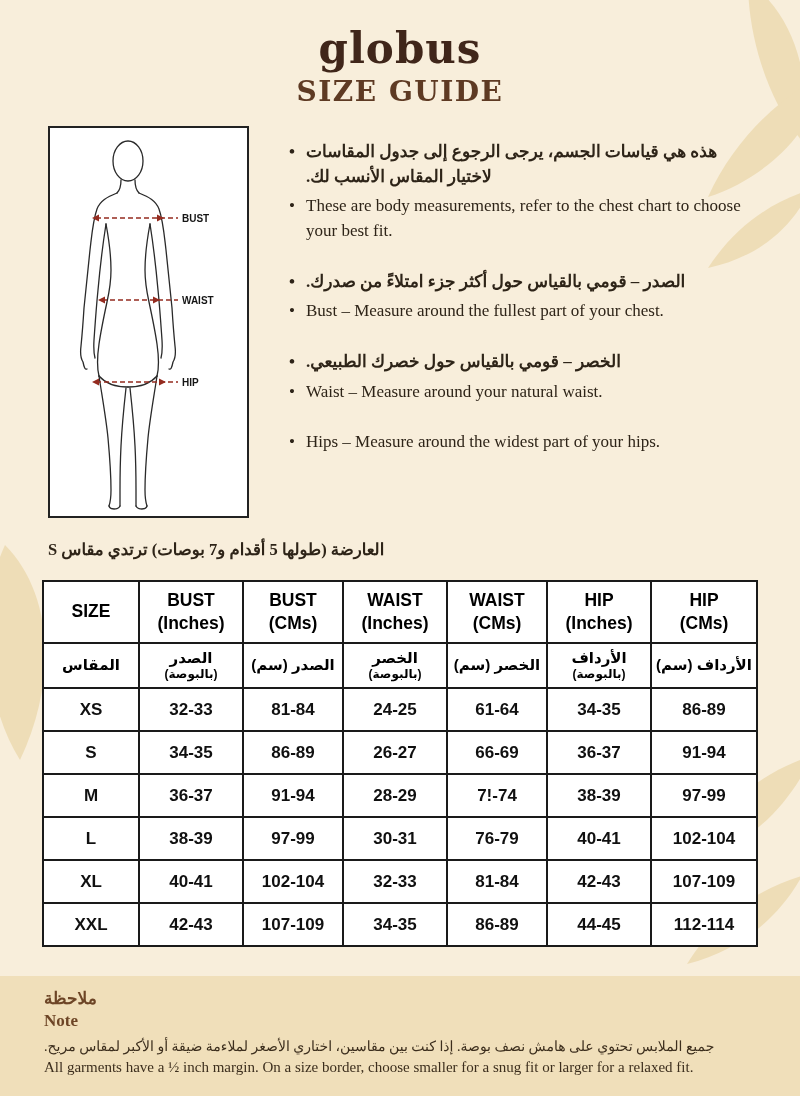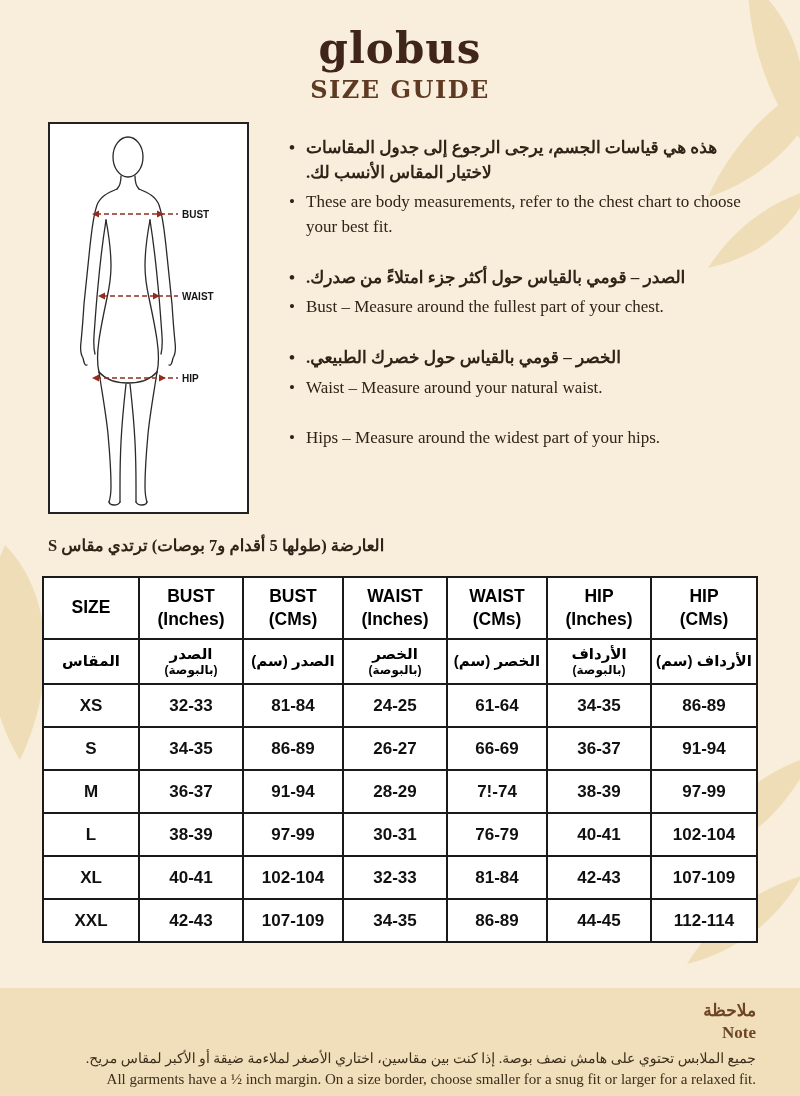--- a/index.html
+++ b/index.html
@@ -8,21 +8,21 @@
         font-family:"Liberation Serif","DejaVu Serif",serif;color:#2e2418;}
   .deco{position:absolute;z-index:0;}
   .deco-tr{top:-18px;right:-28px;}
   .deco-l{top:545px;left:-20px;}
   .deco-br{bottom:120px;right:-12px;}
   .content{position:relative;z-index:1;}
 
   header{text-align:center;padding-top:14px;}
   .logo{font-family:"DejaVu Serif",serif;font-weight:bold;font-size:42px;line-height:1.1;
         color:#40261a;letter-spacing:1px;margin-top:12px;}
-  .title{margin:3px 0 0;font-family:"DejaVu Serif",serif;font-size:24px;font-weight:bold;
+  .title{margin:3px 0 0;font-family:"DejaVu Serif",serif;font-size:28px;font-weight:bold;
          color:#5e3a23;letter-spacing:1.5px;}
 
   .top-row{display:flex;align-items:flex-start;gap:38px;padding:18px 40px 0 48px;}
   .figure-box{flex:0 0 auto;width:197px;height:388px;background:#ffffff;border:2px solid #222;}
   .figure-box svg{display:block;width:100%;height:100%;}
 
   .bullets{flex:1;padding-top:14px;}
   .bullet-group{margin-bottom:26px;}
   .bullet-line{position:relative;padding-left:19px;margin-bottom:5px;font-size:17px;line-height:1.45;}
   .bullet-line::before{content:"\2022";position:absolute;left:2px;top:0;color:#2e2418;}
@@ -38,21 +38,21 @@
   .size-table th,.size-table td{border:2px solid #1a1a1a;text-align:center;vertical-align:middle;padding:4px 2px;}
   .head-en th{font-size:17.5px;line-height:1.3;padding:7px 2px;color:#000;}
   .head-ar th{font-size:15px;line-height:1.25;padding:5px 2px;color:#000;}
   .ah1,.h1{unicode-bidi:plaintext;}
   .ah2{font-size:12px;}
   .h2:empty,.ah2:empty{display:none;}
   .size-table td{font-size:17px;font-weight:600;height:33px;color:#101010;}
   .size-table td.size-cell{font-weight:700;}
 
   footer.note-band{position:relative;z-index:1;margin-top:auto;background:#f0dfba;
-        text-align:right;padding:12px 44px 8px;}
+        text-align:left;padding:12px 44px 20px;}
   .note-title-ar{font-weight:700;font-size:17px;color:#6d4526;unicode-bidi:plaintext;}
   .note-title-en{font-weight:700;font-size:17px;color:#6d4526;margin:2px 0 7px;}
   .note-ar{font-size:14px;color:#3c2e1d;margin-bottom:4px;unicode-bidi:plaintext;}
   .note-en{font-size:15px;color:#3c2e1d;}
 </style>
 </head>
 <body>
 
 <div class="page">
 

